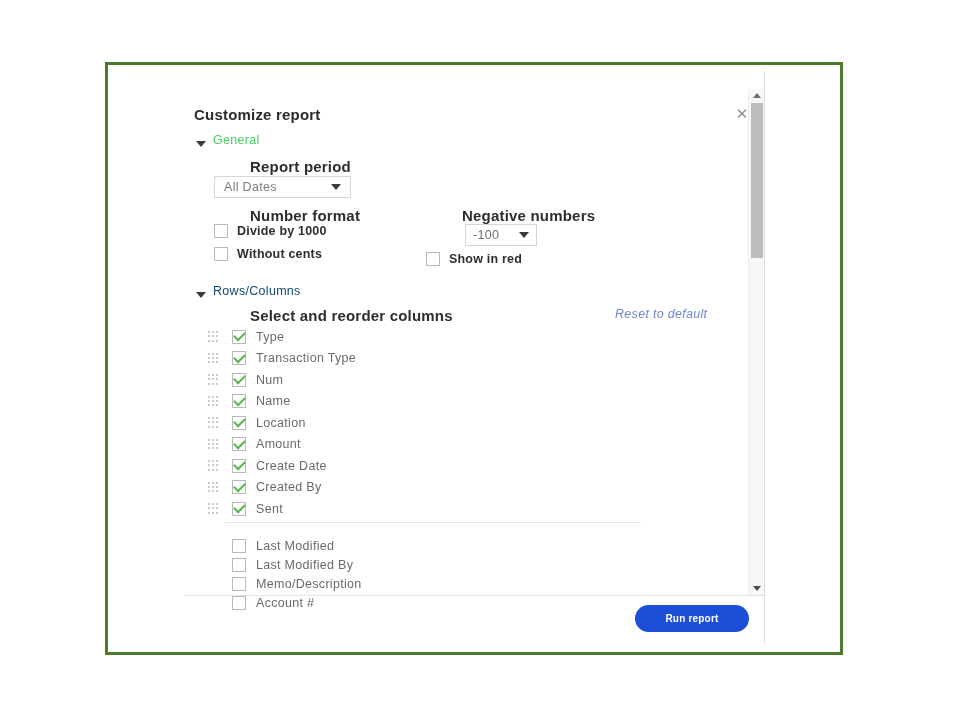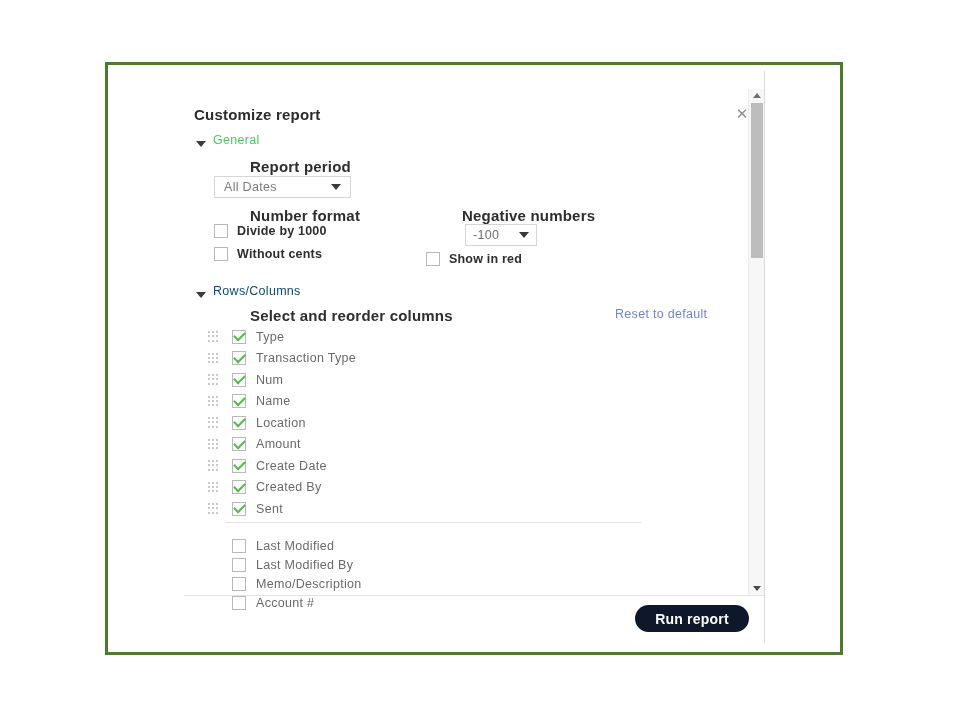--- a/index.html
+++ b/index.html
@@ -208,20 +208,21 @@
 
   
   .reset-link {
     position: absolute;
     left: 507px;
     top: 226px;
     font-size: 12.5px;
     color: #7186cf;
     letter-spacing: 0.3px;
     cursor: pointer;
+    font-style: italic;
   }
 
   
   .col-list {
     position: absolute;
     left: 100px;
     top: 245px;
   }
   .col-row {
     display: flex;
@@ -328,23 +329,23 @@
   }
 
   
   .run-report {
     position: absolute;
     left: 527px;
     top: 540px;
     width: 114px;
     height: 27px;
     border-radius: 14px;
-    background: #0f172a;
+    background: #1d4ed8;
     color: #ffffff;
-    font-size: 14px;
+    font-size: 10px;
     font-weight: bold;
     letter-spacing: 0.2px;
     display: flex;
     align-items: center;
     justify-content: center;
     border: none;
     cursor: pointer;
     font-family: "Liberation Sans", sans-serif;
   }
 </style>

